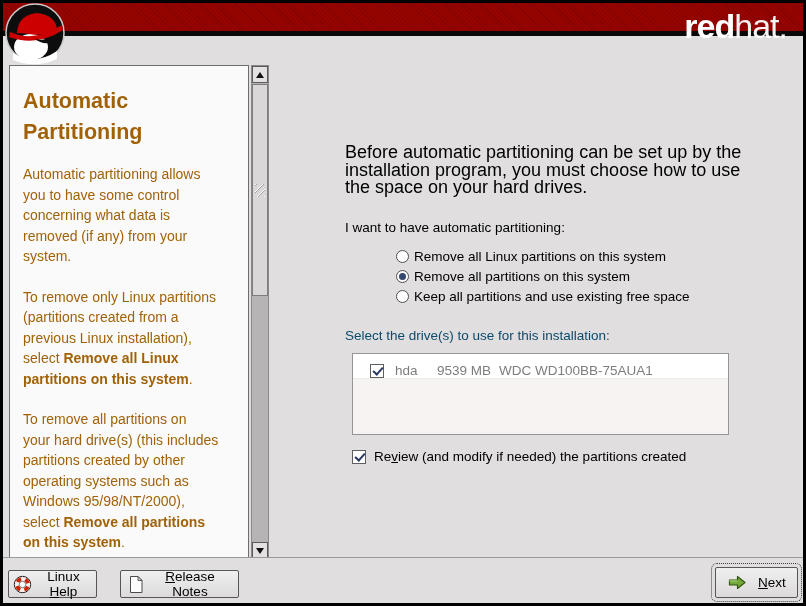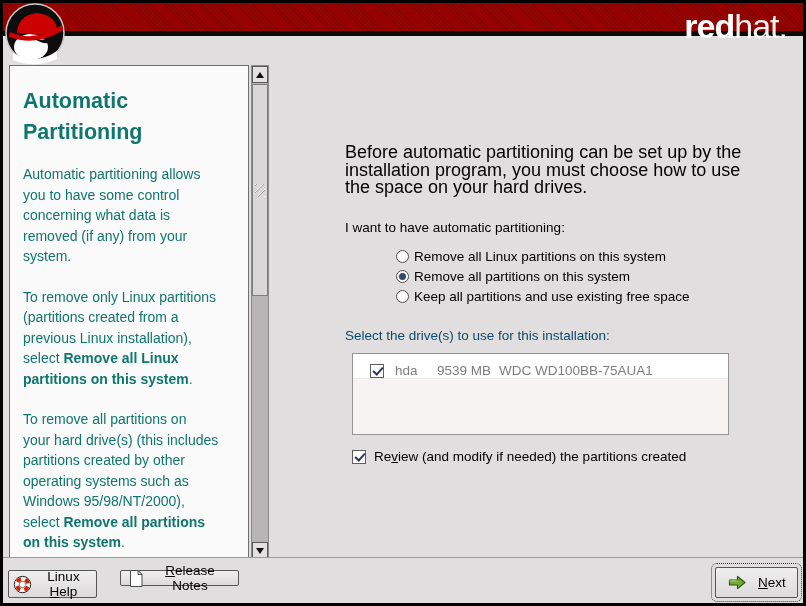--- a/index.html
+++ b/index.html
@@ -23,21 +23,21 @@
     font-size:34px; letter-spacing:-1px; line-height:40px;
   }
   .wm-bold { font-weight:bold; }
   .wm-light { font-weight:normal; opacity:.95; }
   .shadowman { position:absolute; left:2px; top:0; width:61px; height:62px; z-index:5; }
 
   
   .help-panel {
     position:absolute; left:6px; top:62px; width:240px; height:495px;
     background:#fbfafa; border:1px solid #6e6e6e;
-    padding:20px 10px 0 13px; overflow:hidden; color:#0f766e;
+    padding:20px 10px 0 13px; overflow:hidden; color:#a16207;
   }
   .help-panel h1 {
     font-size:21.5px; line-height:31px; font-weight:bold;
     white-space:pre-line; margin-bottom:16px;
   }
   .help-panel p {
     font-size:14px; line-height:20.5px; white-space:pre-line; margin-bottom:20px;
   }
 
   
@@ -114,21 +114,21 @@
     position:absolute; left:0; right:0; top:554px; height:46px;
     border-top:1px solid #9a9a9a; background:#e0dede;
   }
   .btn {
     position:absolute; display:flex; align-items:center; justify-content:center;
     background:linear-gradient(#f0efef,#dcdada); border:1px solid #565656;
     border-radius:2px; font-family:inherit; font-size:13.5px; color:#000;
     gap:3px; padding:0 8px; cursor:default;
   }
   .btn-hide-help { left:5px; top:12px; width:89px; height:28px; padding:0 4px; }
-  .btn-release { left:117px; top:12px; width:119px; height:16px; padding:0 6px; }
+  .btn-release { left:117px; top:12px; width:119px; height:28px; padding:0 6px; }
   .btn-back { left:594px; top:9px; width:87px; height:31px; }
   .btn-next { left:712px; top:9px; width:83px; height:31px; outline:1px dotted #3c3c3c; outline-offset:3px; }
   .btn .icon { display:inline-flex; flex:0 0 auto; }
   .btn-back .btn-label, .btn-next .btn-label { margin-left:8px; }
 </style>
 </head>
 <body>
 
 <div class="window">
 

